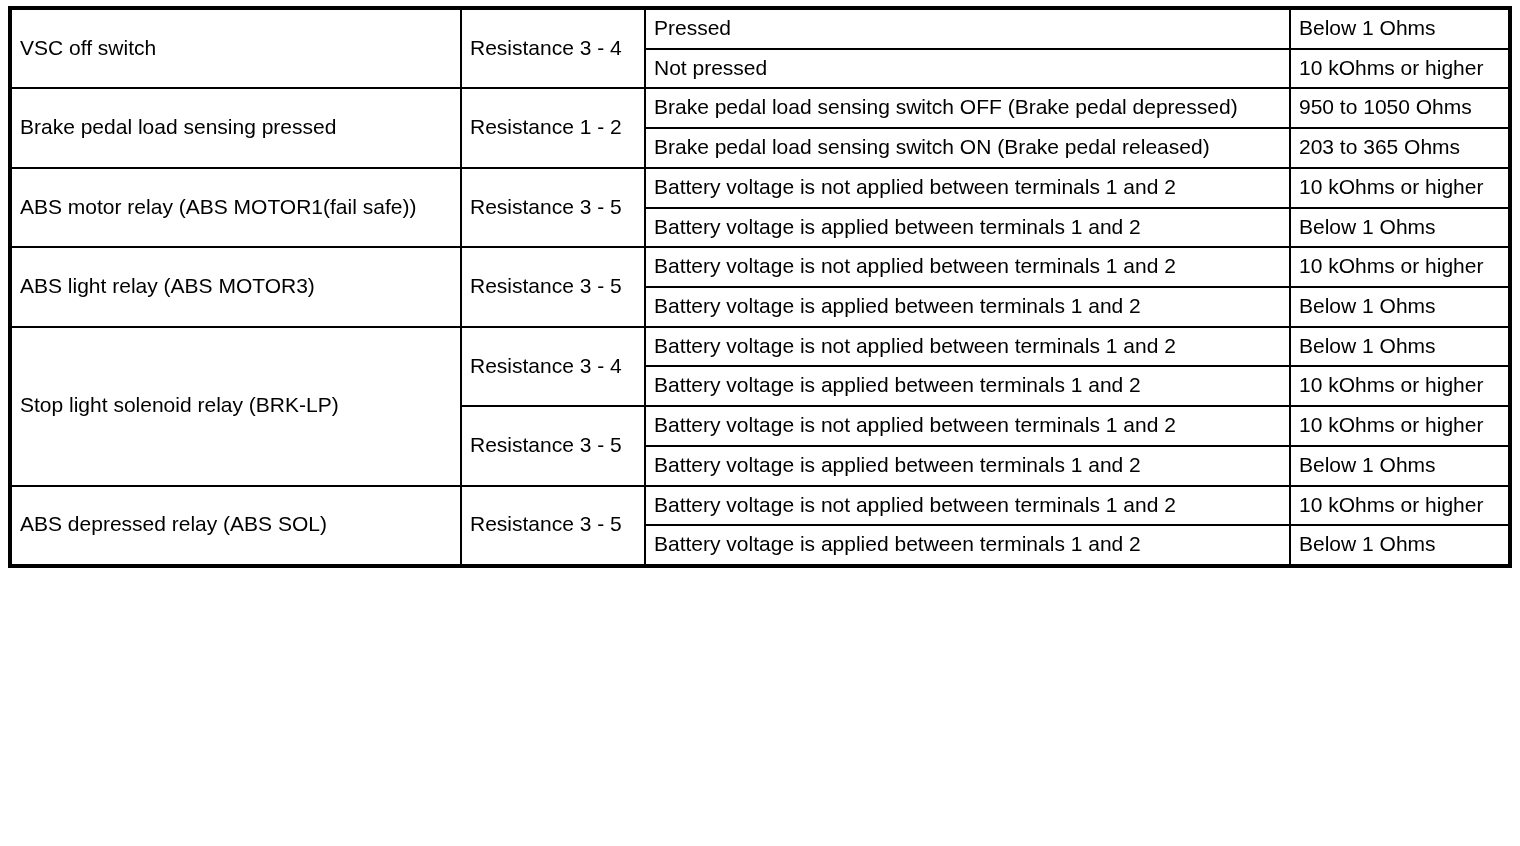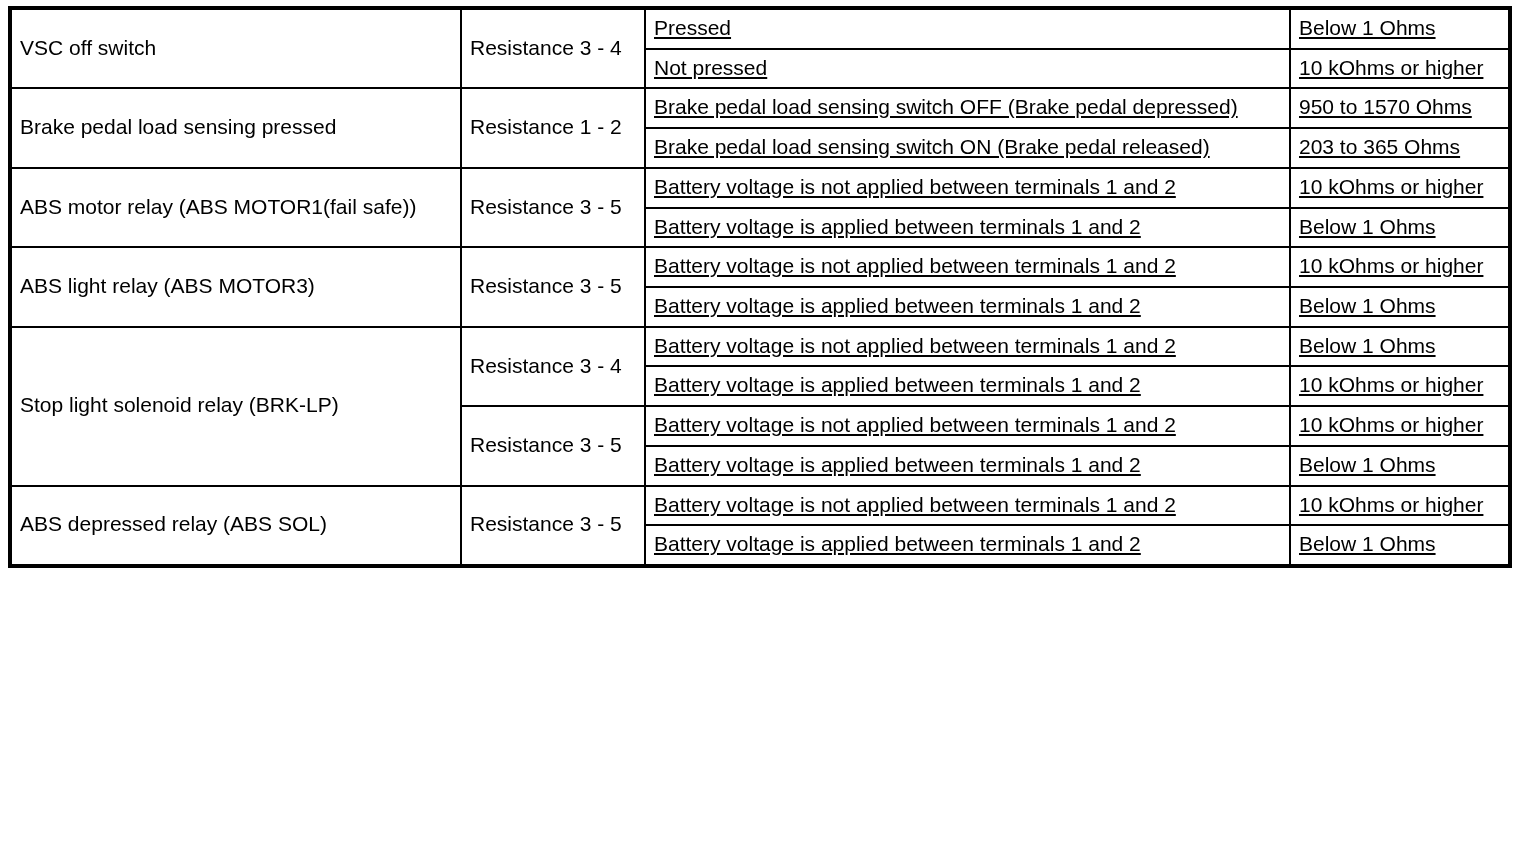--- a/index.html
+++ b/index.html
@@ -41,21 +41,20 @@
   col.c-spec      { width: 220px; }
 
   td.component-cell,
   td.measurement-cell {
     vertical-align: middle;
   }
 
   td.condition-cell,
   td.spec-cell {
     vertical-align: middle;
-    text-decoration: underline;
   }
 
   
   tr.group-start > td {
     border-top: 3px solid #000000;
   }
 </style>
 </head>
 <body>
 
@@ -74,21 +73,21 @@
         <td class="spec-cell">Below 1 Ohms</td>
       </tr>
       <tr>
         <td class="condition-cell">Not pressed</td>
         <td class="spec-cell">10 kOhms or higher</td>
       </tr>
       <tr class="group-start">
         <td class="component-cell" rowspan="2">Brake pedal load sensing pressed</td>
         <td class="measurement-cell" rowspan="2">Resistance 1 - 2</td>
         <td class="condition-cell">Brake pedal load sensing switch OFF (Brake pedal depressed)</td>
-        <td class="spec-cell">950 to 1570 Ohms</td>
+        <td class="spec-cell">950 to 1050 Ohms</td>
       </tr>
       <tr>
         <td class="condition-cell">Brake pedal load sensing switch ON (Brake pedal released)</td>
         <td class="spec-cell">203 to 365 Ohms</td>
       </tr>
       <tr class="group-start">
         <td class="component-cell" rowspan="2">ABS motor relay (ABS MOTOR1(fail safe))</td>
         <td class="measurement-cell" rowspan="2">Resistance 3 - 5</td>
         <td class="condition-cell">Battery voltage is not applied between terminals 1 and 2</td>
         <td class="spec-cell">10 kOhms or higher</td>

